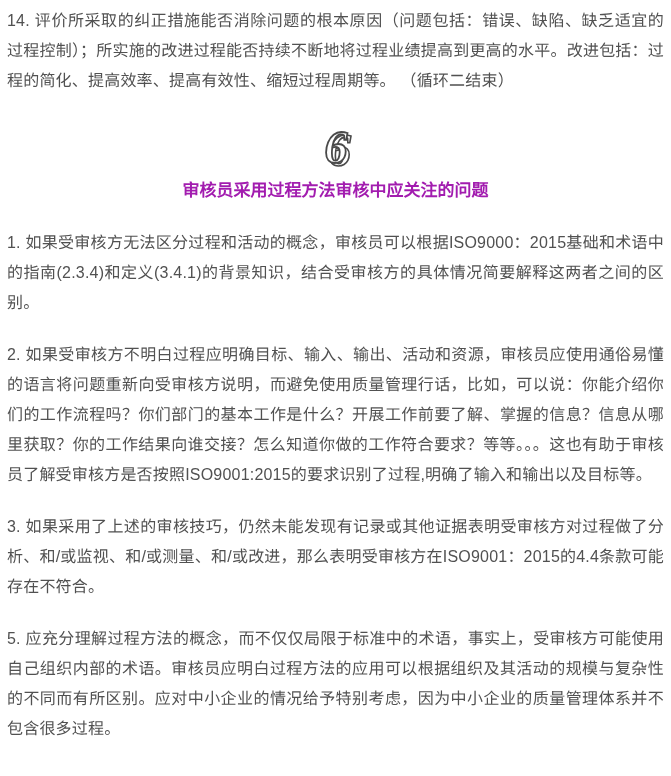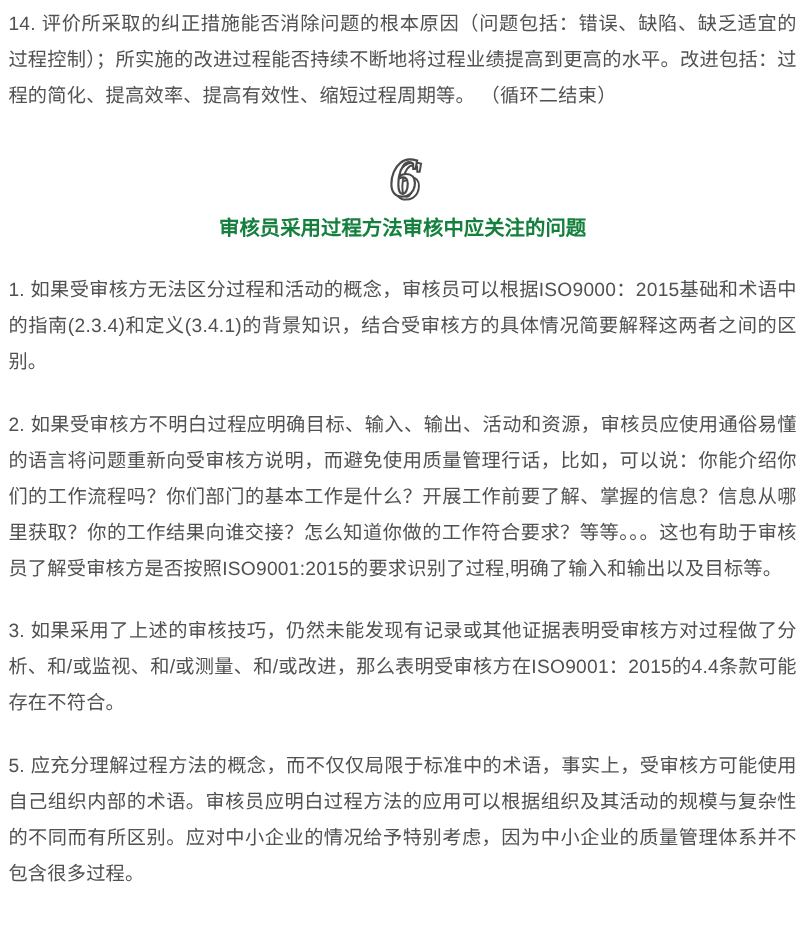--- a/index.html
+++ b/index.html
@@ -27,21 +27,21 @@
     word-break: break-all;
   }
   .section-marker {
     text-align: center;
     margin: 0 0 2px 0;
     line-height: 0;
   }
   .section-title {
     font-size: 17px;
     font-weight: bold;
-    color: #15803d;
+    color: #a21caf;
     text-align: center;
     margin: 0 0 24px 0;
     line-height: 26px;
   }
 </style>
 </head>
 <body>
 
 <div class="article">
 

